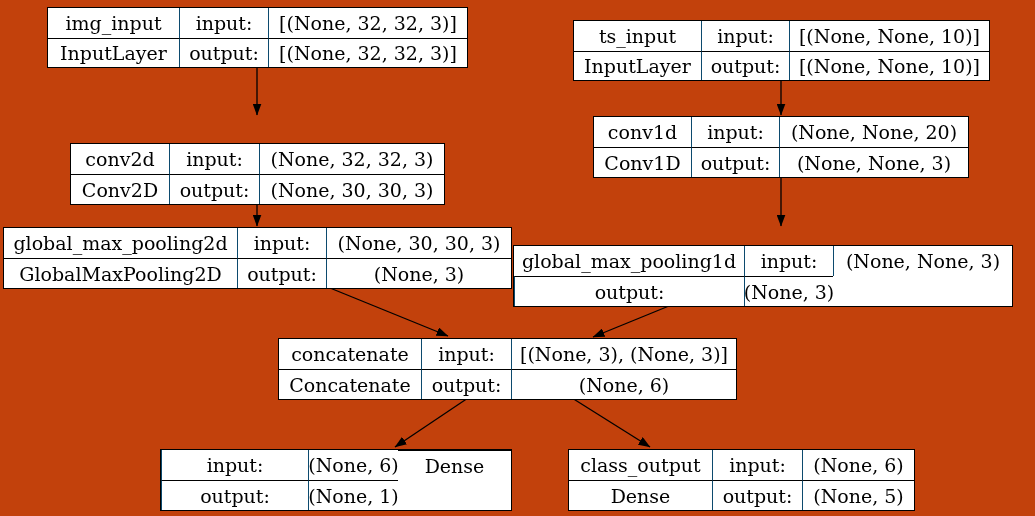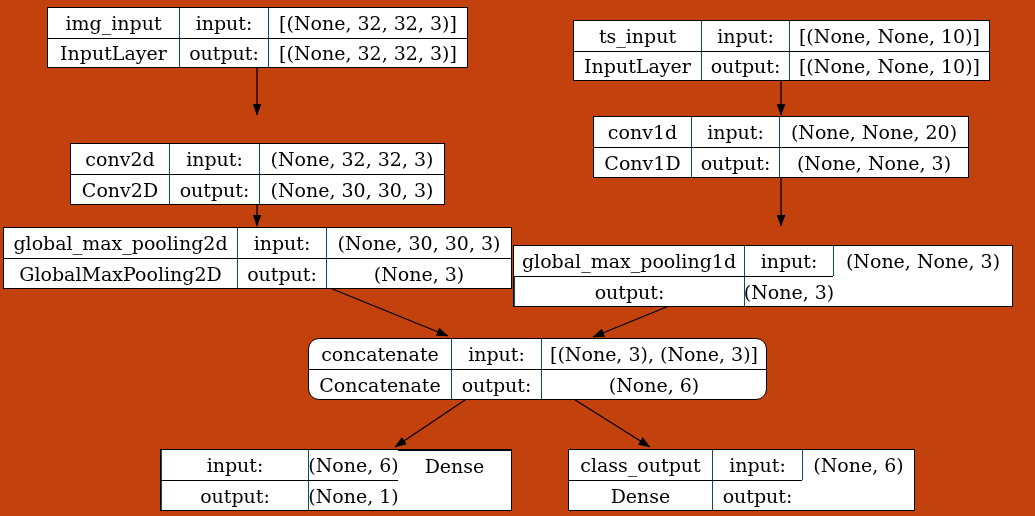--- a/index.html
+++ b/index.html
@@ -108,21 +108,21 @@
   </div>
 
   <div class="node" style="left:513px; top:227px; width:498px; height:60px; grid-template-columns:230px 89px 1fr;margin-top:18px;">
     <div class="cell c1 r1">global_max_pooling1d</div>
     <div class="cell c2 r1">input:</div>
     <div class="cell c3 r1">(None, None, 3)</div>
     <div class="cell c2 r2">output:</div>
     <div class="cell c3 r2">(None, 3)</div>
   </div>
 
-  <div class="node" style="left:308px; top:338px; width:457px; height:60px; grid-template-columns:142px 90px 1fr;border-radius:11px;">
+  <div class="node" style="left:278px; top:338px; width:457px; height:60px; grid-template-columns:142px 90px 1fr;">
     <div class="cell c1 r1">concatenate</div>
     <div class="cell c2 r1">input:</div>
     <div class="cell c3 r1">[(None, 3), (None, 3)]</div>
     <div class="cell c1 r2">Concatenate</div>
     <div class="cell c2 r2">output:</div>
     <div class="cell c3 r2">(None, 6)</div>
   </div>
 
   <div class="node" style="left:160px; top:449px; width:350px; height:60px; grid-template-columns:147px 90px 1fr;">
     <div class="cell c2 r1">input:</div>
@@ -131,15 +131,16 @@
     <div class="cell c2 r2">output:</div>
     <div class="cell c3 r2">(None, 1)</div>
   </div>
 
   <div class="node" style="left:532px; top:449px; width:345px; height:60px; grid-template-columns:143px 90px 1fr;margin-left:36px;">
     <div class="cell c1 r1">class_output</div>
     <div class="cell c2 r1">input:</div>
     <div class="cell c3 r1">(None, 6)</div>
     <div class="cell c1 r2">Dense</div>
     <div class="cell c2 r2">output:</div>
+    <div class="cell c3 r2">(None, 5)</div>
   </div>
 
 </div>
 
 </body></html>

